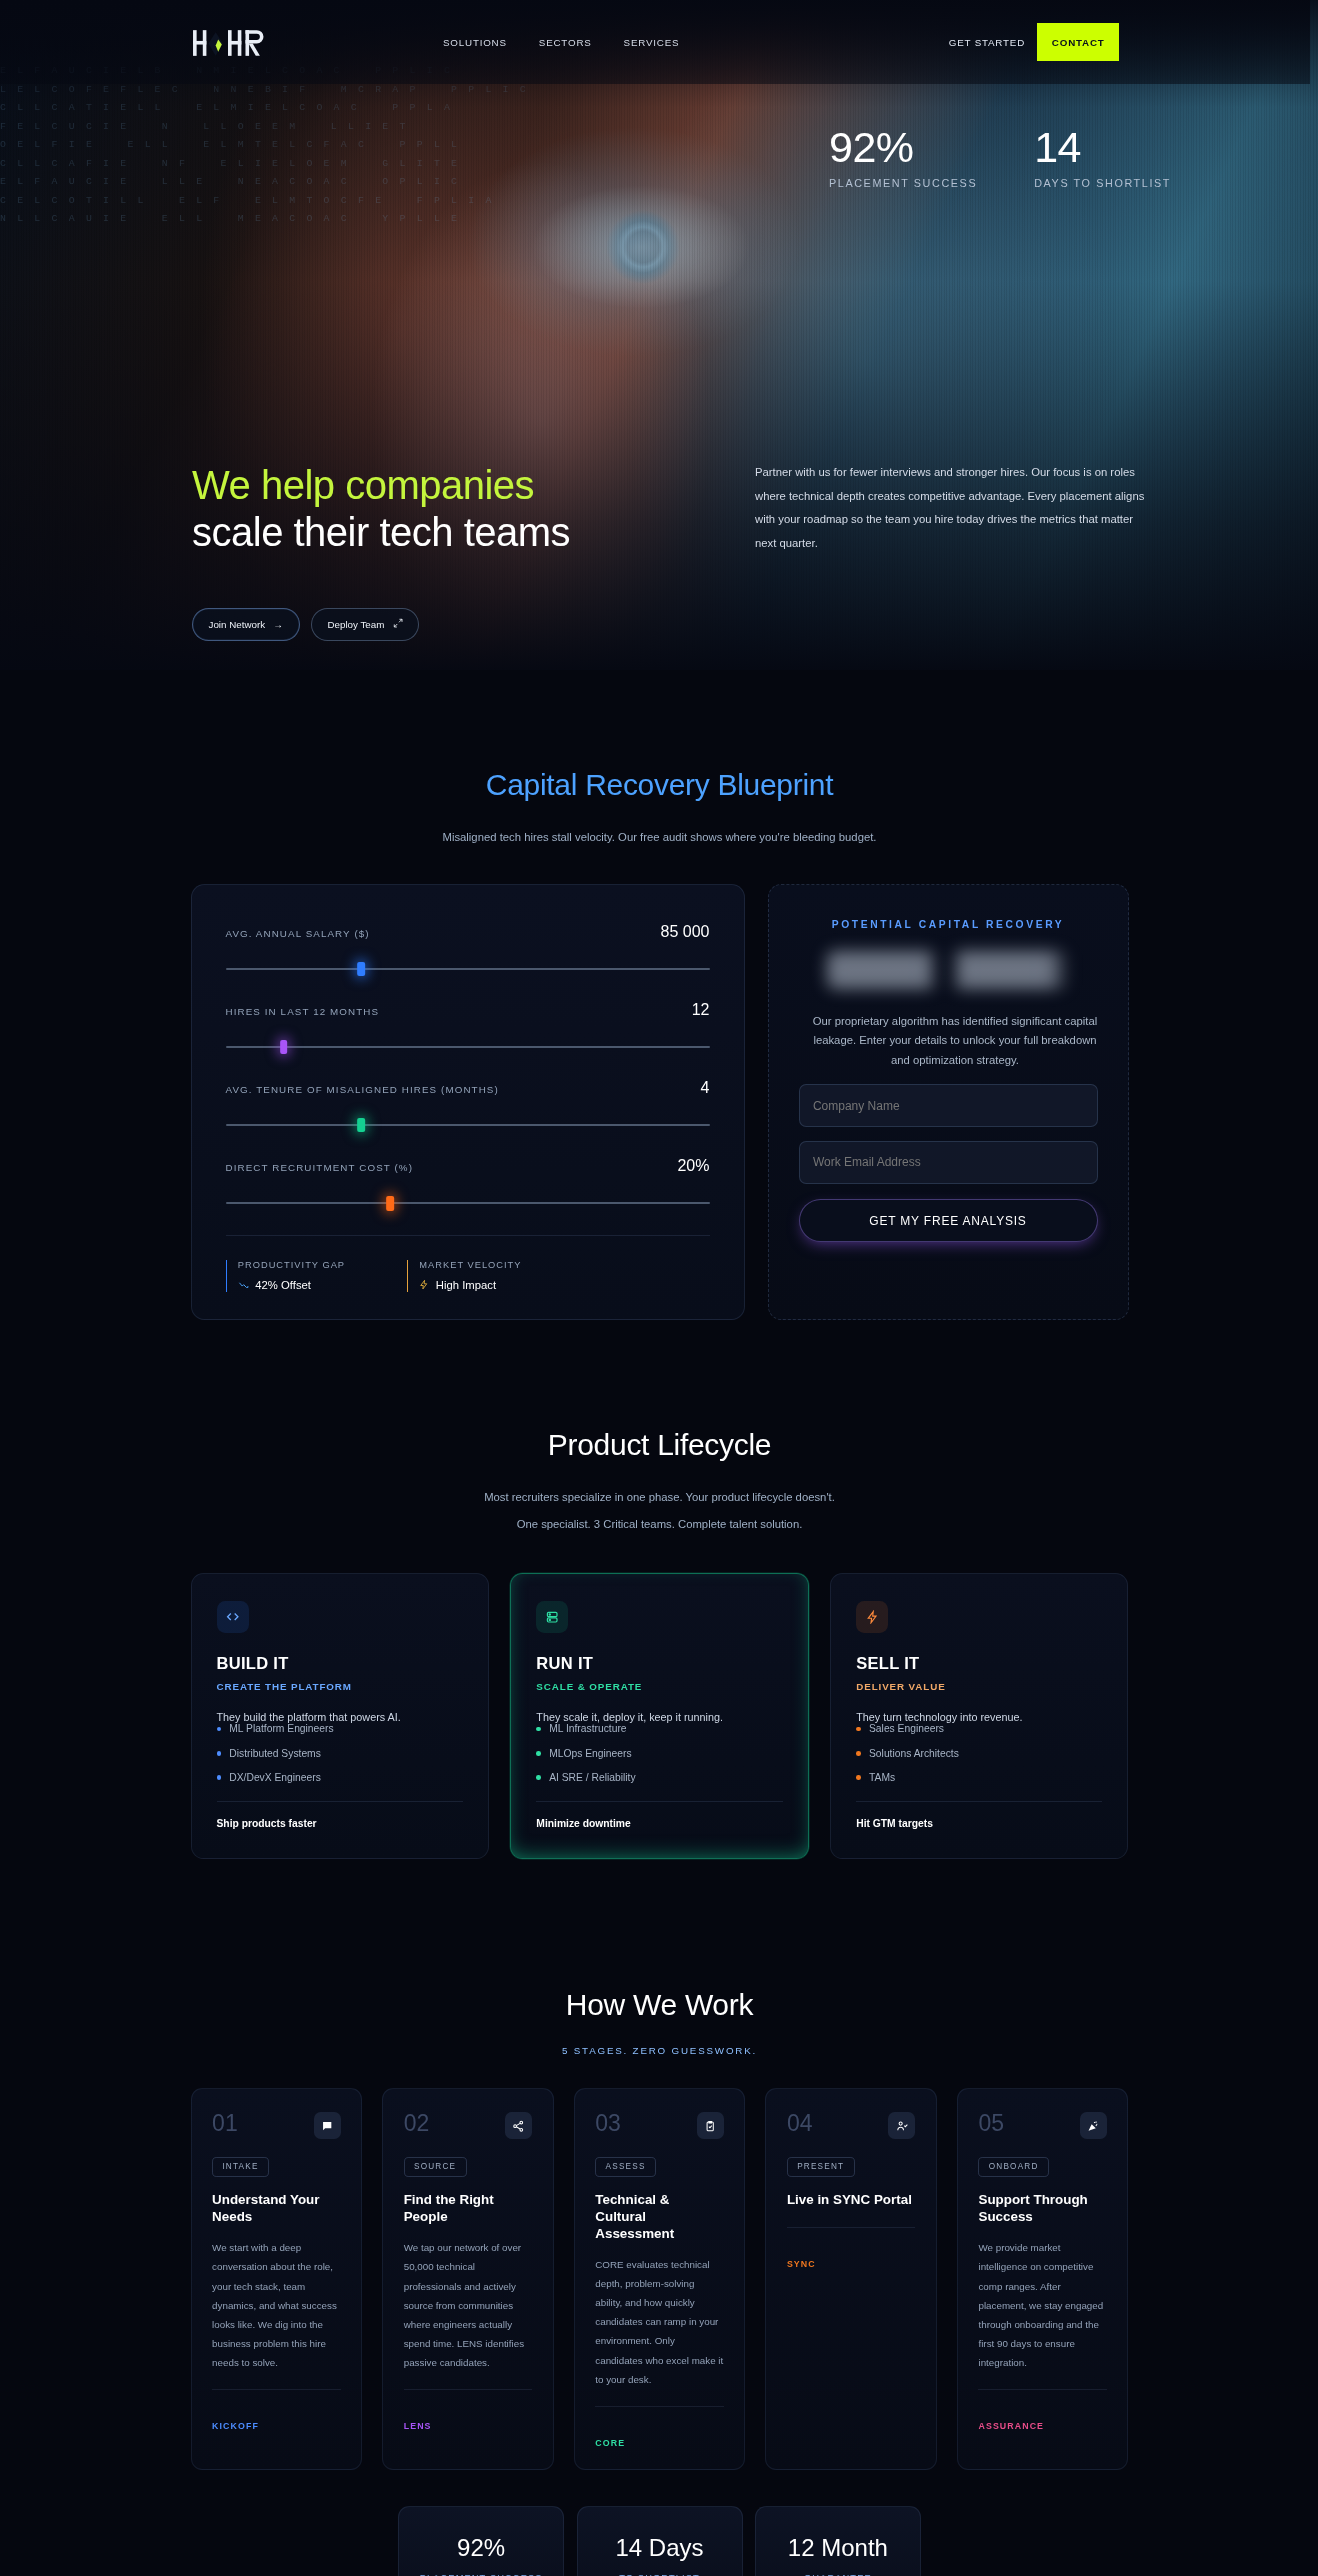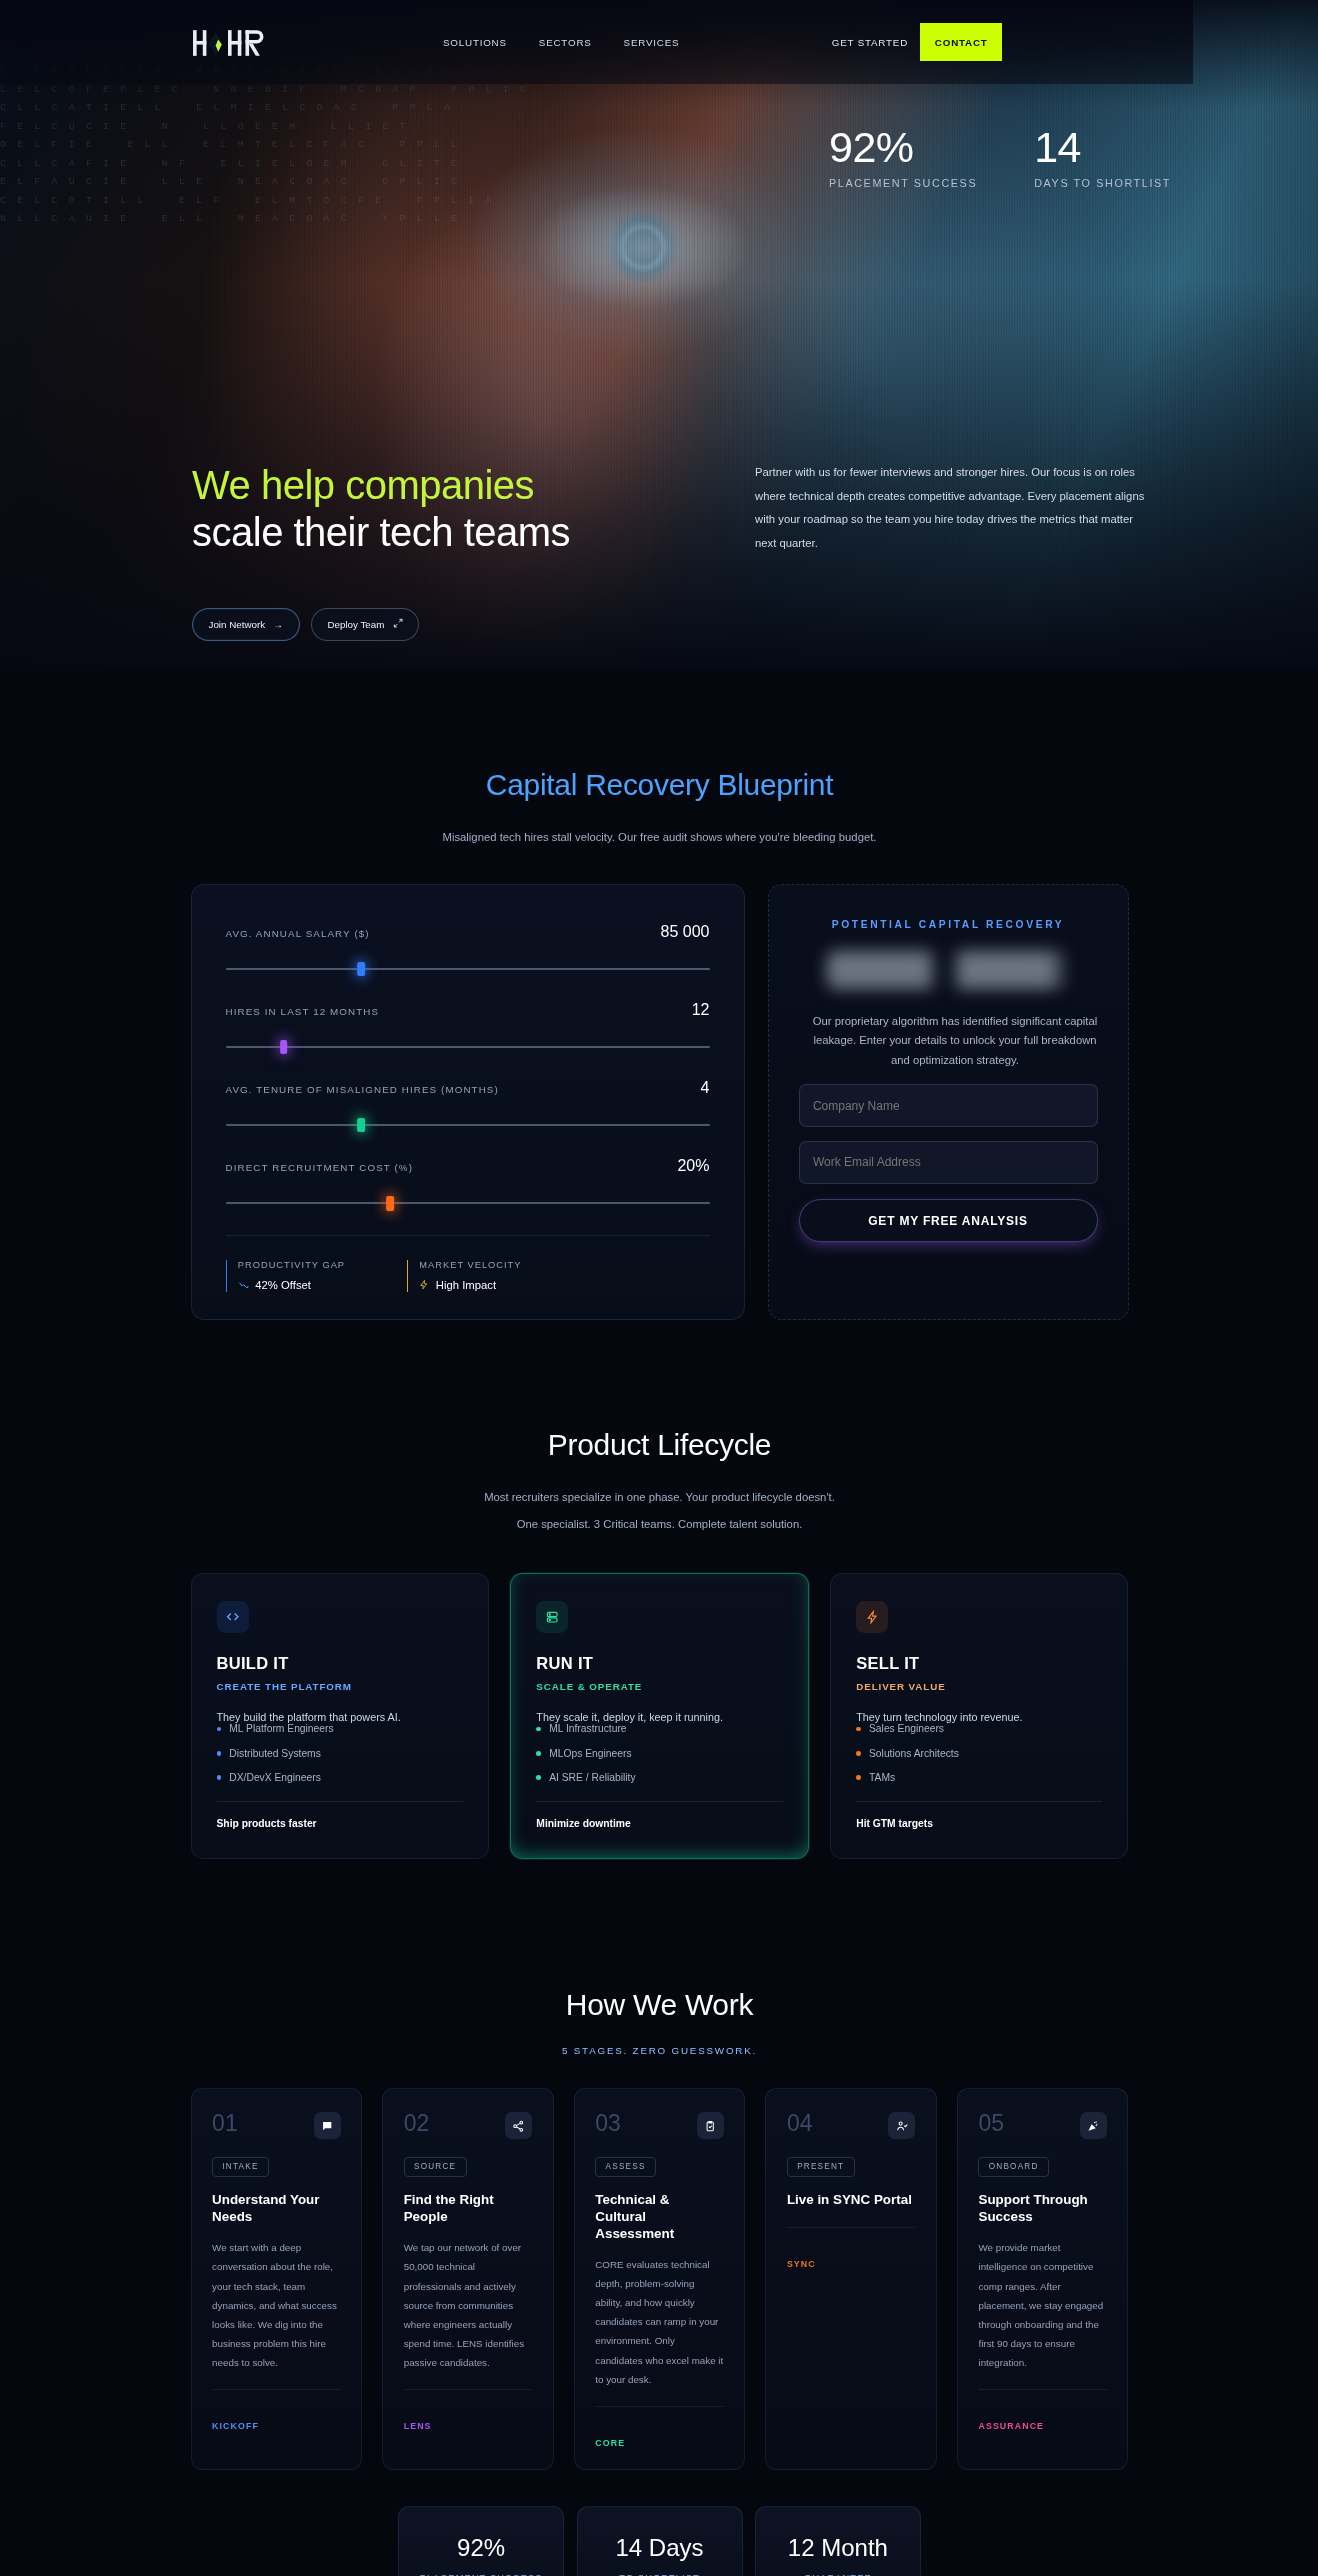--- a/index.html
+++ b/index.html
@@ -30,21 +30,21 @@
   }
   .hero-veil{
     position:absolute;inset:0;
     background:linear-gradient(180deg,rgba(5,8,18,.92) 0%,rgba(5,8,18,.30) 16%,rgba(5,8,18,.18) 42%,rgba(5,8,18,.72) 78%,rgba(5,8,18,.99) 100%);
   }
   .hero-codeveil{
     position:absolute;left:0;top:62px;width:721px;height:515px;opacity:.20;
     color:#8fd0ff;font-family:"Liberation Mono",monospace;font-size:9.8px;line-height:18.5px;
     letter-spacing:11.3px;word-spacing:7.2px;overflow:hidden;white-space:pre-wrap;
   }
-  .nav{position:absolute;left:0;top:0;width:1193px;height:84px;display:flex;align-items:center;z-index:9;
+  .nav{position:absolute;left:0;top:0;width:1310px;height:84px;display:flex;align-items:center;z-index:9;
        background:linear-gradient(180deg,rgba(5,8,18,.95),rgba(5,8,18,.55));}
   .logo{position:absolute;left:192px;top:27px;width:72px;height:32px;}
   .logo svg{display:block}
   .nav-links{position:absolute;left:443px;top:0;height:84px;display:flex;align-items:center;gap:32px;}
   .nav-links a{color:#d6dce8;font-size:9.8px;letter-spacing:0.8px;text-decoration:none;font-weight:500;}
   .nav-right{position:absolute;right:191px;top:0;height:84px;display:flex;align-items:center;gap:0;}
   .nav-right .started{color:#e3e9f4;font-size:9.8px;letter-spacing:0.8px;text-decoration:none;margin-right:12.4px;font-weight:500;}
   .btn-contact{background:#ccff00;color:#07101c;font-size:9.8px;letter-spacing:0.8px;font-weight:700;
                padding:13.4px 14.4px;border:0;display:inline-block;}
   .hero-stats{position:absolute;left:829px;top:126px;display:flex;gap:57px;z-index:8;}
@@ -89,21 +89,21 @@
   .mini-lab{font-size:9.3px;letter-spacing:1px;color:#94a3b8;}
   .mini-val{margin-top:8.2px;font-size:11.3px;color:#fff;display:flex;align-items:center;gap:6.2px;}
   .cr-kicker{font-size:10.3px;letter-spacing:2.6px;color:#5a9cff;font-weight:700;}
   .cr-blur{margin:20.6px auto 0;width:242px;height:38px;border-radius:8.2px;
            background:linear-gradient(90deg,rgba(190,200,215,.55) 0 42%,rgba(190,200,215,0) 45% 52%,rgba(190,200,215,.55) 55% 92%,rgba(190,200,215,0) 100%);
            filter:blur(8.2px);}
   .cr-desc{margin-top:23px;font-size:11.3px;line-height:1.75;color:#aab7c8;margin-left:14px;}
   .inp{margin-top:13.4px;width:100%;height:43px;border-radius:7.2px;border:0.5px solid rgba(120,150,200,.22);
        background:rgba(25,33,52,.55);color:#8e9cb3;font-size:12px;padding:0 13.4px;font-family:inherit;text-align:left;}
   .submit{margin-top:15.5px;width:100%;height:43px;border-radius:23px;border:0.5px solid rgba(140,110,220,.45);
-          background:#090e1c;color:#fff;font-size:12px;font-weight:700;letter-spacing:0.8px;font-family:inherit;
+          background:#090e1c;color:#fff;font-size:12px;font-weight:400;letter-spacing:0.8px;font-family:inherit;
           box-shadow:0 5.2px 14.4px -4.1px rgba(150,90,240,.55);}
   
   .lc-row{display:flex;gap:21.6px;margin-top:38px;}
   .lc{flex:1;padding:27px 25px 29px;border-radius:12.4px;position:relative;
       background:linear-gradient(180deg,#0a0f1e,#070c18);border:0.5px solid rgba(110,140,190,.14);}
   .lc.active{border-color:rgba(20,209,145,.5);box-shadow:0 0 0 0.5px rgba(20,209,145,.25),0 -6.2px 20.6px -6.2px rgba(20,209,145,.55) inset;}
   .lc-ico{width:32px;height:32px;border-radius:8.2px;display:flex;align-items:center;justify-content:center;font-size:14.4px;}
   .ic-blue{background:rgba(47,125,255,.13);color:#6aa8ff;}
   .ic-green{background:rgba(20,209,145,.12);color:#2fdfa4;}
   .ic-orange{background:rgba(255,120,40,.12);color:#ff8b3d;}

